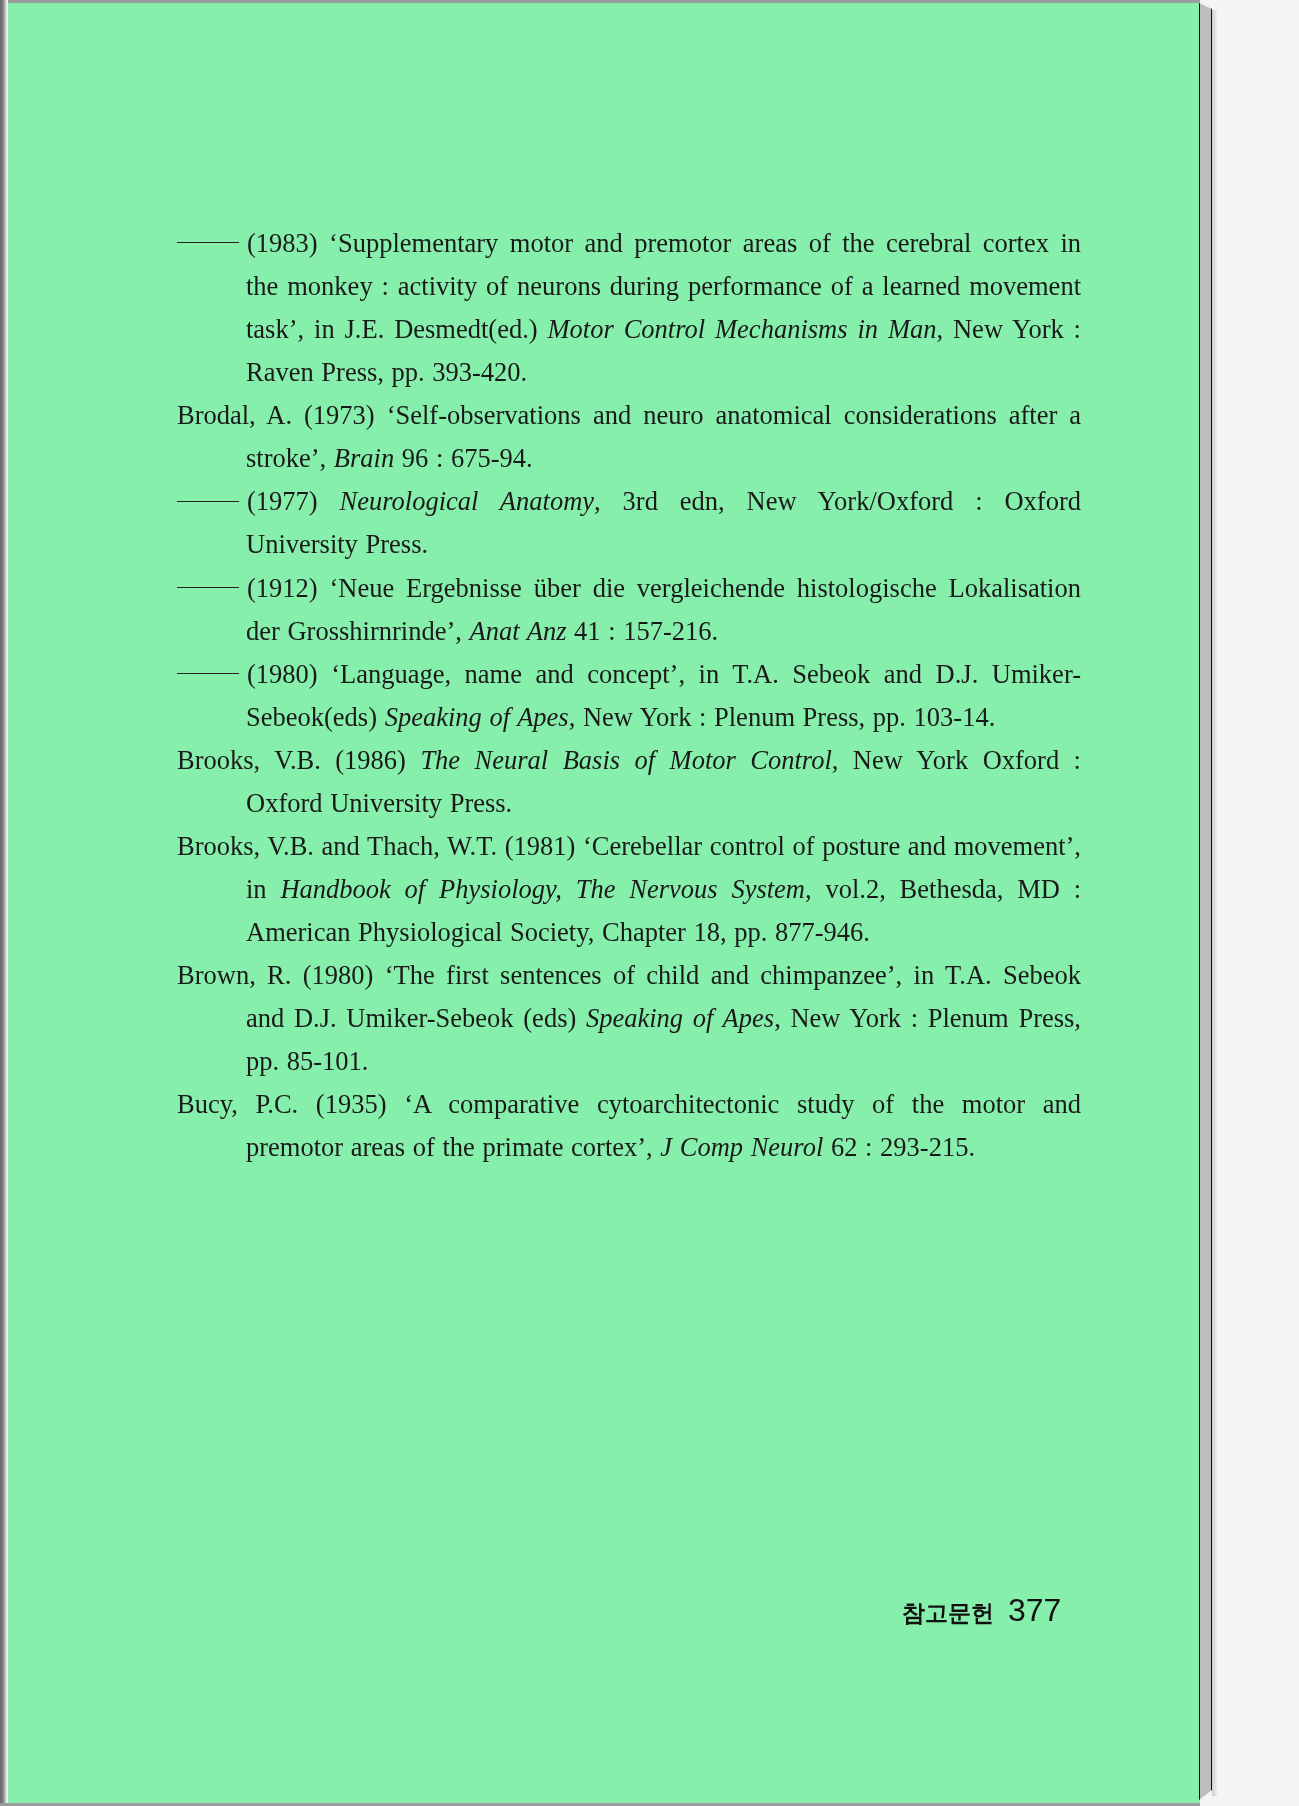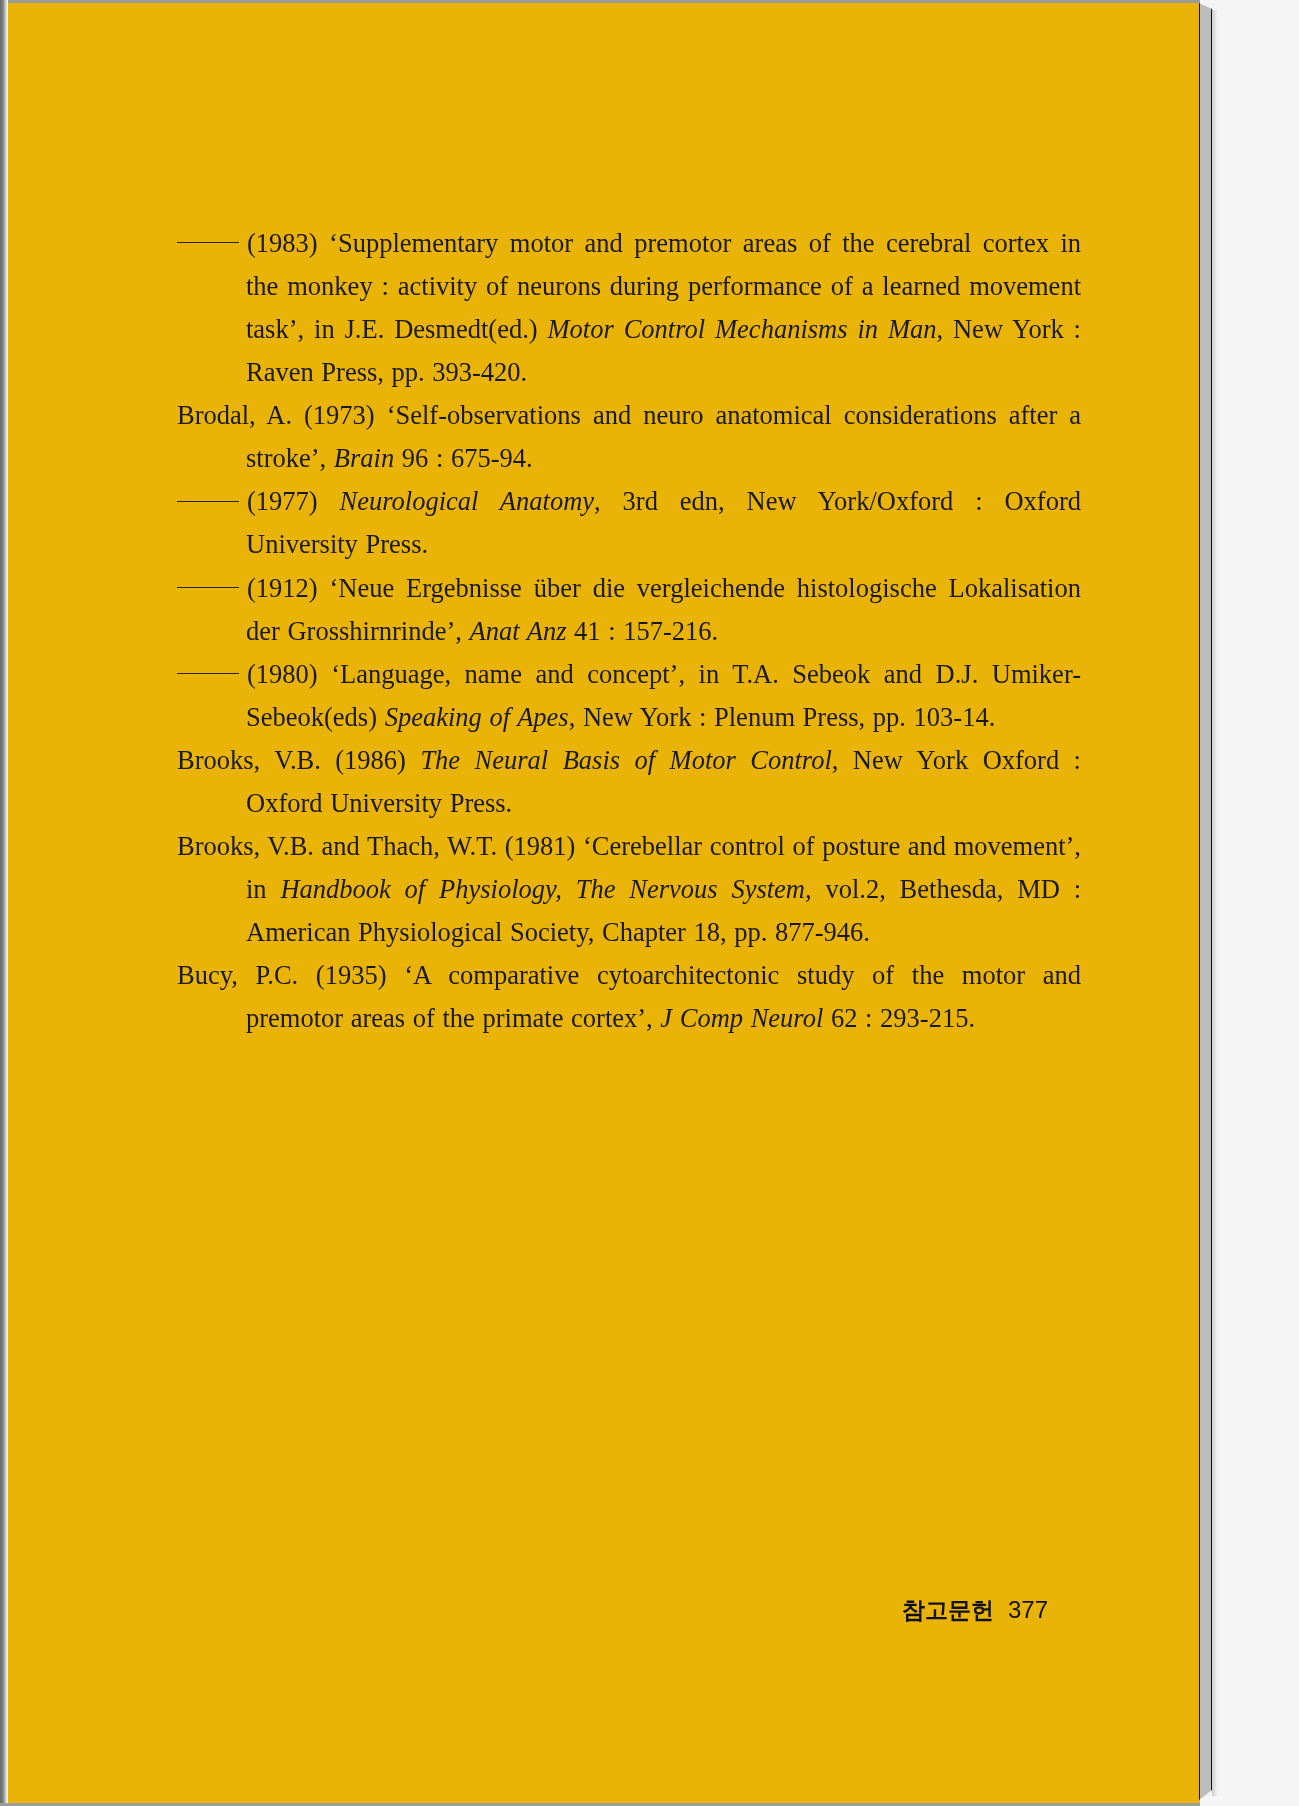--- a/index.html
+++ b/index.html
@@ -12,21 +12,21 @@
       background: #f5f5f5;
       position: relative;
       overflow: hidden;
     }
     .page {
       position: absolute;
       left: 0;
       top: 0;
       width: 1200px;
       height: 1806px;
-      background: #eab308;
+      background: #86efac;
     }
     .edge-top {
       position: absolute;
       left: 0; top: 0;
       width: 1200px; height: 3px;
       background: #9c9c9c;
     }
     .edge-bottom {
       position: absolute;
       left: 0; top: 1803px;
@@ -95,21 +95,21 @@
       font-family: "DejaVu Sans", "Liberation Sans", sans-serif;
       font-size: 23px;
       font-weight: bold;
       color: #111;
       white-space: nowrap;
       line-height: 32px;
     }
     .footer .num {
       font-family: "Liberation Sans", "DejaVu Sans", sans-serif;
       font-weight: normal;
-      font-size: 24px;
+      font-size: 32px;
       margin-left: 14px;
       color: #111;
     }
   </style>
 </head>
 <body>
 
 <div class="page">
   <div class="edge-top"></div>
   <div class="edge-left"></div>
@@ -126,20 +126,21 @@
 
     <p class="ref"><span class="dash"></span><span>(1912) ‘Neue Ergebnisse über die vergleichende histologische Lokalisation der Grosshirnrinde’, </span><i>Anat Anz</i><span> 41 : 157-216.</span></p>
 
 
     <p class="ref"><span class="dash"></span><span>(1980) ‘Language, name and concept’, in T.A. Sebeok and D.J. Umiker-Sebeok(eds) </span><i>Speaking of Apes</i><span>, New York : Plenum Press, pp. 103-14.</span></p>
 
     <p class="ref"><span>Brooks, V.B. (1986) </span><i>The Neural Basis of Motor Control</i><span>, New York Oxford : Oxford University Press.</span></p>
 
     <p class="ref"><span>Brooks, V.B. and Thach, W.T. (1981) ‘Cerebellar control of posture and movement’, in </span><i>Handbook of Physiology, The Nervous System</i><span>, vol.2, Bethesda, MD : American Physiological Society, Chapter 18, pp. 877-946.</span></p>
 
+    <p class="ref"><span>Brown, R. (1980) ‘The first sentences of child and chimpanzee’, in T.A. Sebeok and D.J. Umiker-Sebeok (eds) </span><i>Speaking of Apes</i><span>, New York : Plenum Press, pp. 85-101.</span></p>
 
     <p class="ref"><span>Bucy, P.C. (1935) ‘A comparative cytoarchitectonic study of the motor and premotor areas of the primate cortex’, </span><i>J Comp Neurol</i><span> 62 : 293-215.</span></p>
 
   </div>
 
   <div class="footer">
     <span>참고문헌</span><span class="num">377</span>
   </div>
 </div>
 

